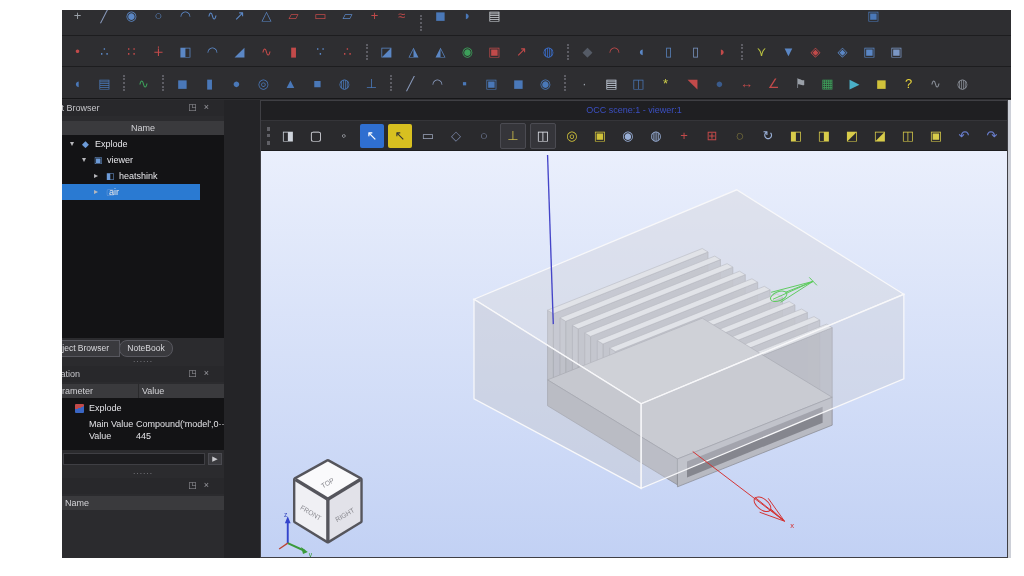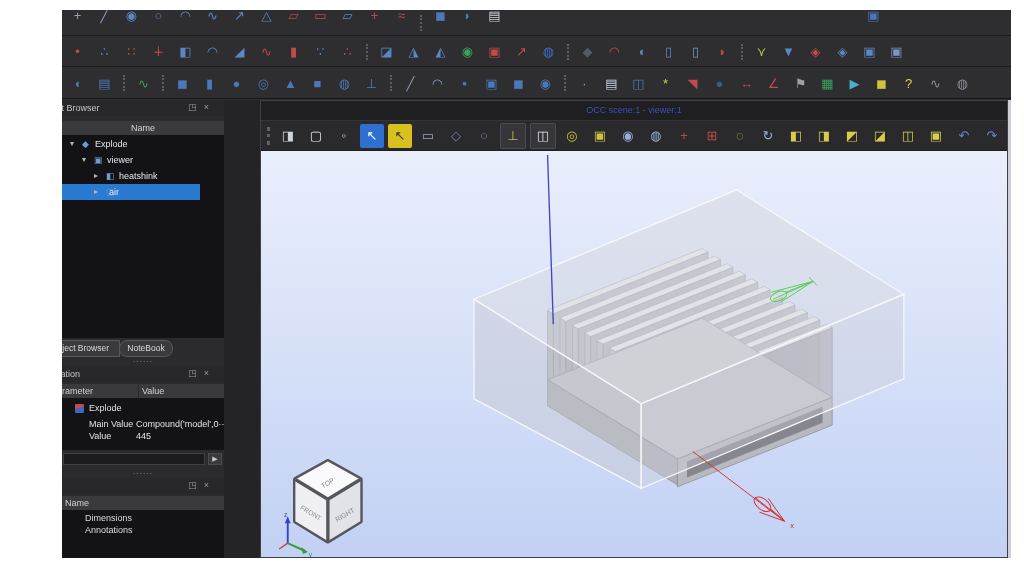--- a/index.html
+++ b/index.html
@@ -210,24 +210,20 @@
       </div>
       <div class="scrollgroove" style="top:353px;"></div>
       <div class="scrollbtn" style="top:353px;">▶</div>
       <div class="dots" style="top:371px;">······</div>
 
       <div class="panelhead" style="top:378px;">
         <span class="winbtn" style="right:26px;">◳</span>
         <span class="winbtn" style="right:12px;">×</span>
       </div>
       <div class="colbar" style="top:396px;padding-left:3px;box-sizing:border-box;">Name</div>
-      <div class="darkbg" style="top:410px;height:48px;">
-        <div style="position:absolute;left:23px;top:3px;color:#dcdce0;font-size:9px;">Dimensions</div>
-        <div style="position:absolute;left:23px;top:15px;color:#dcdce0;font-size:9px;">Annotations</div>
-      </div>
     </div>
 
     <div class="vsplit"></div>
 
     <div class="viewer">
       <div class="vtitle">OCC scene:1 - viewer:1</div>
       <div class="vtb" id="vtb">
           <i class="vhandle"></i>
           <div class="tbi" style="color: rgb(207, 212, 220);">◨</div>
           <div class="tbi" style="color: rgb(232, 234, 240);">▢</div>

